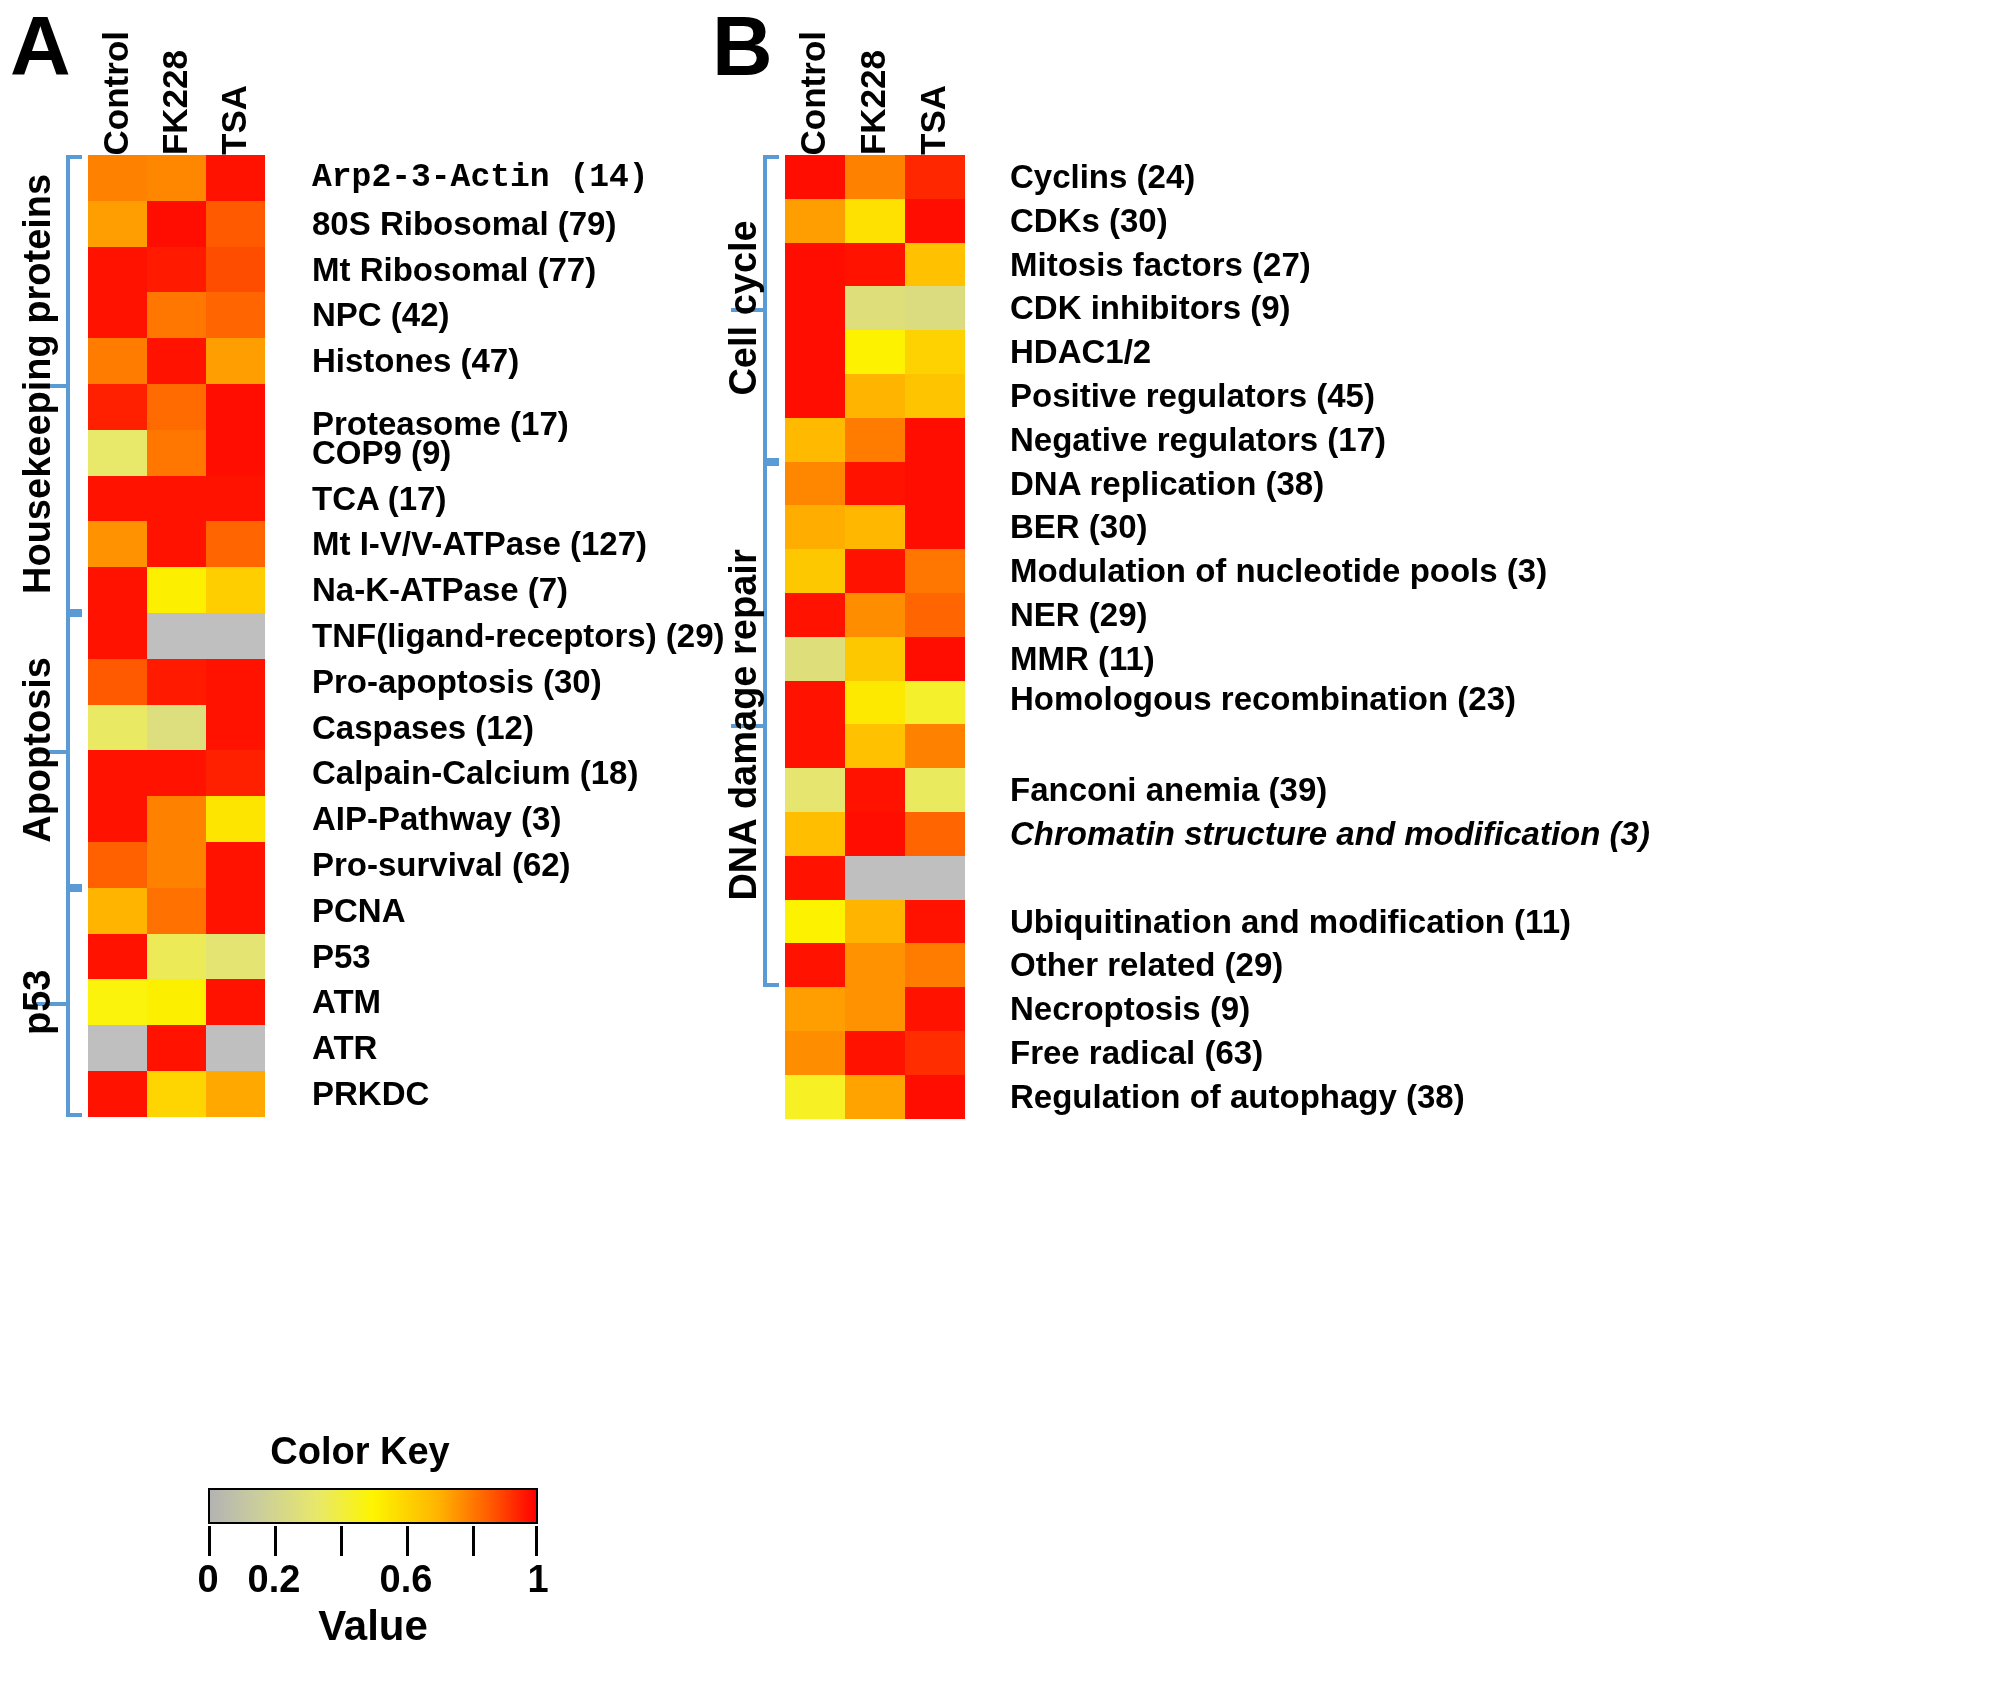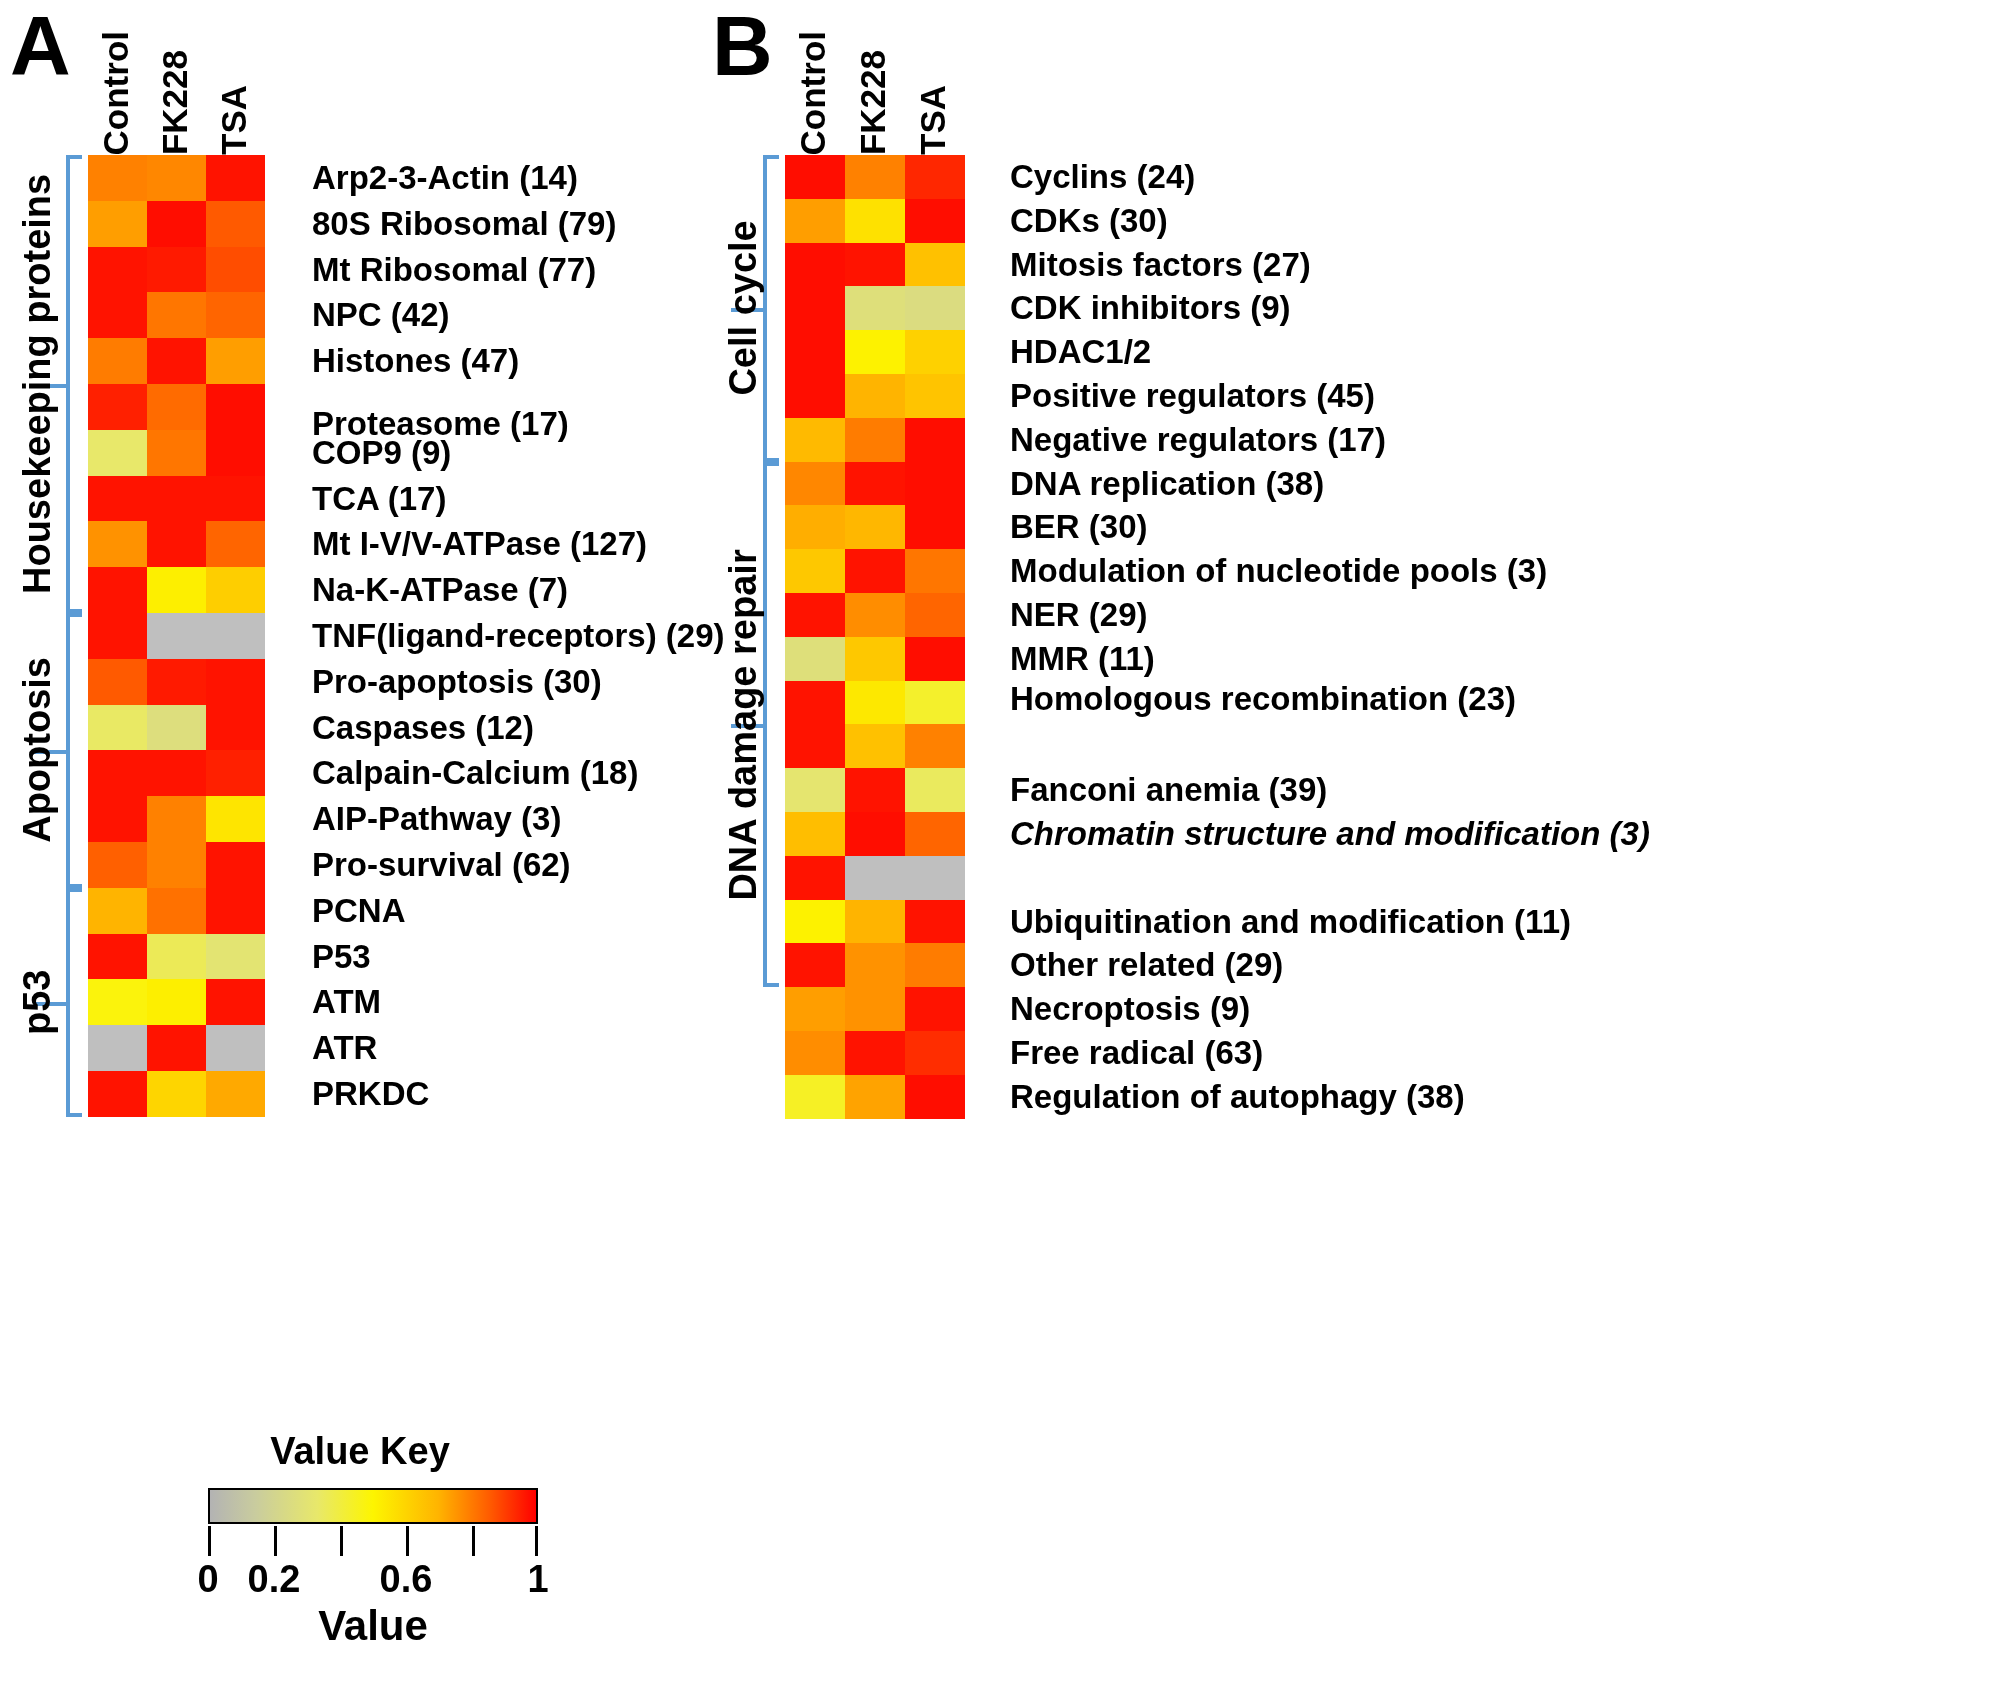--- a/index.html
+++ b/index.html
@@ -124,21 +124,21 @@
       <div class="cell" title="ATM / FK228 = 0.52" style="background: rgb(253, 239, 0);"></div>
       <div class="cell" title="ATM / TSA = 0.97" style="background: rgb(255, 19, 0);"></div>
       <div class="cell" title="ATR / Control = NA" style="background: rgb(191, 191, 191);"></div>
       <div class="cell" title="ATR / FK228 = 0.97" style="background: rgb(255, 19, 0);"></div>
       <div class="cell" title="ATR / TSA = NA" style="background: rgb(191, 191, 191);"></div>
       <div class="cell" title="PRKDC / Control = 0.97" style="background: rgb(255, 19, 0);"></div>
       <div class="cell" title="PRKDC / FK228 = 0.6" style="background: rgb(254, 213, 0);"></div>
       <div class="cell" title="PRKDC / TSA = 0.72" style="background: rgb(255, 169, 0);"></div>
     </div>
   <div class="row-labels" id="a-rowlabels" style="left: 312px; top: 155px; width: 900px; height: 961.8px;">
-      <div class="row-label" style="top: 5.9px;">Arp2-3-Actin (14)</div>
+      <div class="row-label" style="top: 5.9px; font-family: Liberation Mono, monospace;">Arp2-3-Actin (14)</div>
       <div class="row-label" style="top: 51.7px;">80S Ribosomal (79)</div>
       <div class="row-label" style="top: 97.5px;">Mt Ribosomal (77)</div>
       <div class="row-label" style="top: 143.3px;">NPC (42)</div>
       <div class="row-label" style="top: 189.1px;">Histones (47)</div>
       <div class="row-label" style="top: 252px;">Proteasome (17)</div>
       <div class="row-label" style="top: 280.7px;">COP9 (9)</div>
       <div class="row-label" style="top: 326.5px;">TCA (17)</div>
       <div class="row-label" style="top: 372.3px;">Mt I-V/V-ATPase (127)</div>
       <div class="row-label" style="top: 418.1px;">Na-K-ATPase (7)</div>
       <div class="row-label" style="top: 463.9px;">TNF(ligand-receptors) (29)</div>
@@ -267,21 +267,21 @@
       <div class="bracket" style="left: 53px; top: 155px; width: 16px; height: 306.6px;"></div>
       <div class="bracket-tick" style="left: 21px; top: 308.3px; width: 32px;"></div>
       <div class="group-label" style="top: 155px; height: 306.6px; left: 10px; width: 46px; display: flex; align-items: center; justify-content: center;">Cell cycle</div>
       <div class="bracket" style="left: 53px; top: 461.6px; width: 16px; height: 525.6px;"></div>
       <div class="bracket-tick" style="left: 21px; top: 724.4px; width: 32px;"></div>
       <div class="group-label" style="top: 461.6px; height: 525.6px; left: 10px; width: 46px; display: flex; align-items: center; justify-content: center;">DNA damage repair</div>
     </div>
 </div>
 
 <div id="color-key">
-  <div id="color-key-title">Value Key</div>
+  <div id="color-key-title">Color Key</div>
   <div id="color-bar"></div>
   <div id="color-key-ticks">
       <div class="tick" style="left: 58px;"></div>
       <div class="tick-label" style="left: 58px;">0</div>
       <div class="tick" style="left: 124px;"></div>
       <div class="tick-label" style="left: 124px;">0.2</div>
       <div class="tick" style="left: 190px;"></div>
       <div class="tick" style="left: 256px;"></div>
       <div class="tick-label" style="left: 256px;">0.6</div>
       <div class="tick" style="left: 322px;"></div>

